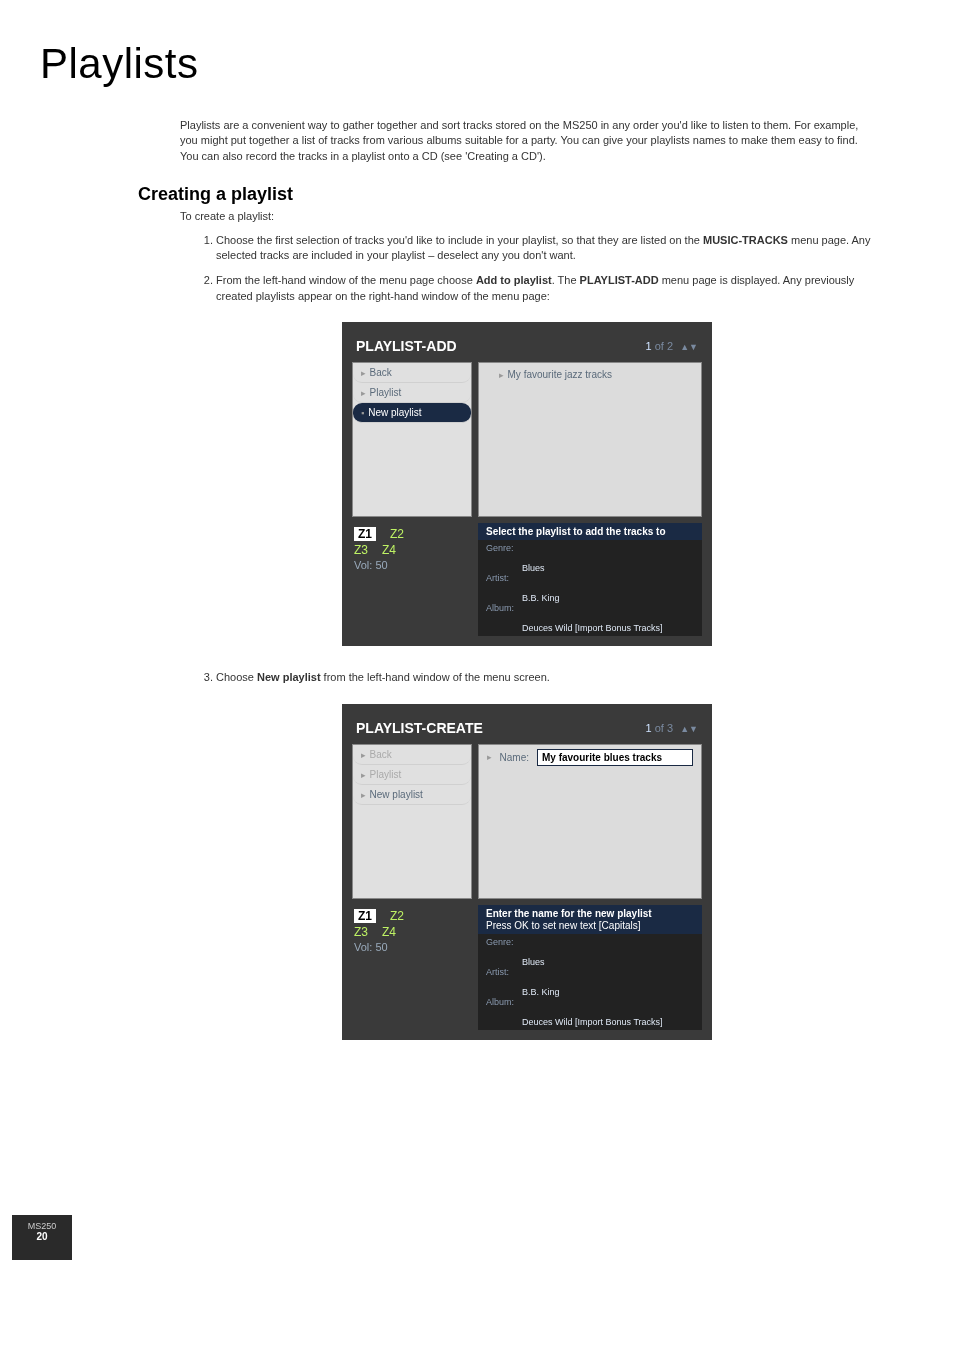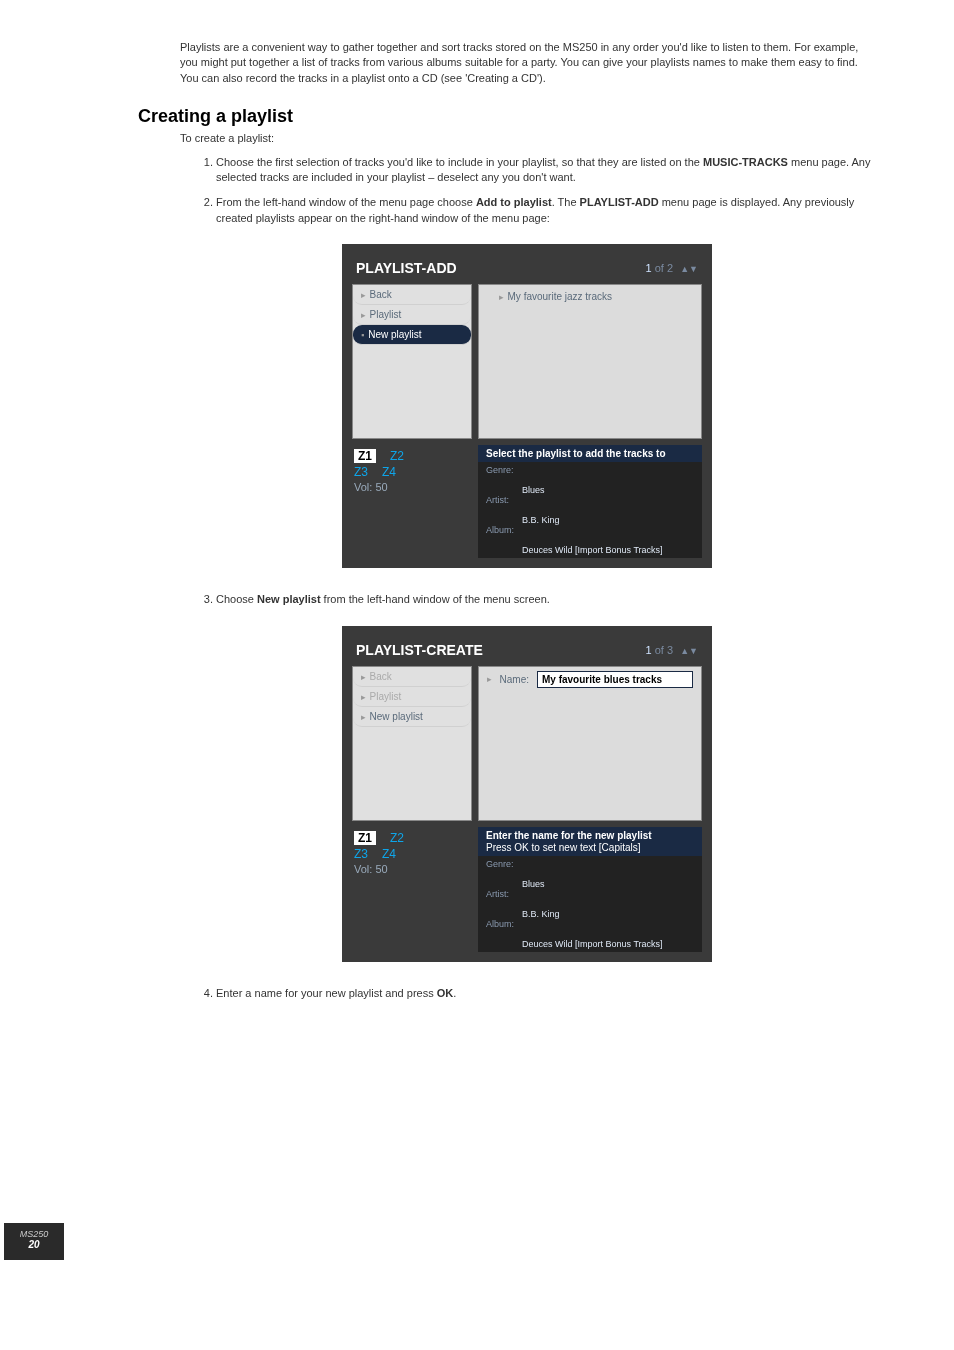--- a/index.html
+++ b/index.html
@@ -141,21 +141,21 @@
   }
   .shot-zone {
     width: 120px;
     box-sizing: border-box;
     color: #4a5a70;
     font-size: 12px;
     padding: 4px 2px 0 2px;
   }
   .shot-zone .zrow { display:flex; gap:14px; margin-bottom:2px;}
   .zbox { background:#fff; color:#000; padding:0 4px; font-weight:bold; }
-  .zdim { color:#0ea5e9; }
+  .zdim { color:#bef264; }
   .vol { color:#9ab; font-size:11px; margin-top:2px;}
   .shot-info {
     flex: 1;
     box-sizing: border-box;
   }
   .shot-info .bar {
     background: #1a2a44;
     color: #fff;
     font-size: 10px;
     font-weight: bold;
@@ -166,37 +166,37 @@
     color: #c9d4e4;
     font-size: 9px;
     padding: 3px 8px;
   }
   .shot-info .meta .mrow { display:flex; gap:10px;flex-direction:column;}
   .shot-info .meta .mlbl { width:42px; color:#8a9ab0;}
   .shot-info .meta .mval { color:#dfe8f5; font-weight:normal;padding-left:36px;}
 
   .footer-badge {
     position: absolute;
-    left: 4px;
+    left: 12px;
     bottom: 20px;
     background: #2a2a2a;
     color: #ccc;
     font-size: 9px;
-    padding: 6px 10px 10px 10px;
+    padding: 6px 10px 18px 10px;
     text-align: center;
     width: 40px;
-    font-style: italic;
   }
   .footer-badge .pn { color: #fff; font-weight: bold; font-size: 10px; }
 </style>
 </head>
 <body>
 
 <div class="page">
 
+  <h1 class="page-title">Playlists</h1>
 
   <div class="content">
     <p class="intro">Playlists are a convenient way to gather together and sort tracks stored on the MS250 in any order you'd like to listen to them. For example, you might put together a list of tracks from various albums suitable for a party. You can give your playlists names to make them easy to find. You can also record the tracks in a playlist onto a CD (see 'Creating a CD').</p>
 
     <h2 class="section-title">Creating a playlist</h2>
     <p class="lead">To create a playlist:</p>
 
     <ol class="steps">
       <li>
         <span>Choose the first selection of tracks you'd like to include in your playlist, so that they are listed on the </span><span class="bold">MUSIC-TRACKS</span><span> menu page. Any selected tracks are included in your playlist – deselect any you don't want.</span>
@@ -316,25 +316,20 @@
               <div class="mrow">
                   <span class="mlbl">Album:</span>
                   <span class="mval">Deuces Wild [Import Bonus Tracks]</span>
                 </div>
             </div>
           </div>
         </div>
       </div>
     </div>
 
-    <ol class="steps" start="4">
-      <li>
-        <span>Enter a name for your new playlist and press </span><span class="bold">OK</span><span>.</span>
-      </li>
-    </ol>
 
   </div>
 
   <div class="footer-badge">
     <div>MS250</div>
     <div class="pn">20</div>
   </div>
 
 </div>
 

